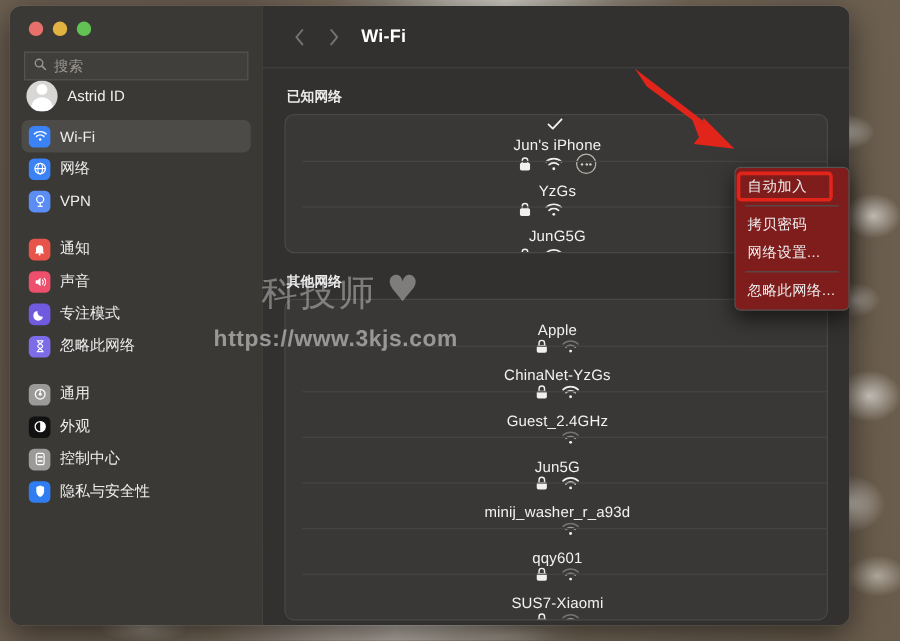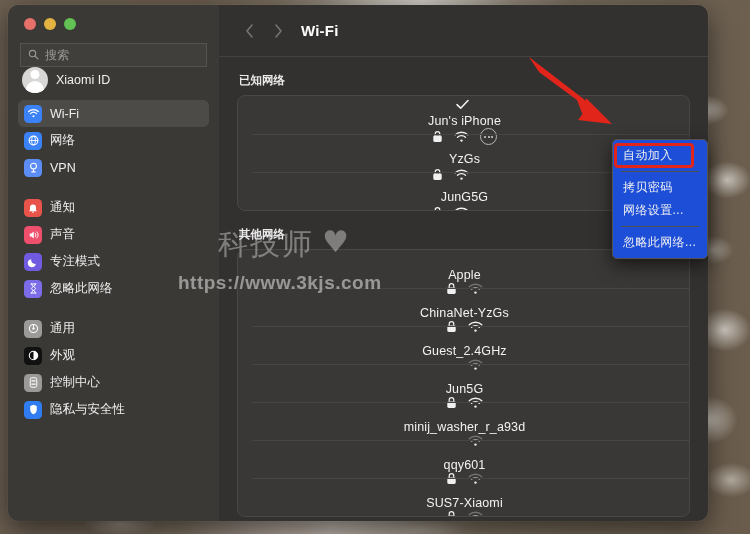--- a/index.html
+++ b/index.html
@@ -158,21 +158,21 @@
   #wm-url {
     left: 178px; top: 272px;
     font-size: 19px; font-weight: bold;
     color: rgba(240,240,240,.52);
     letter-spacing: .5px;
   }
 
   
   #ctx-menu {
     position: absolute; left: 612px; top: 139px; width: 96px;
-    background: #1d4ed8; border-radius: 5px;
+    background: #7f1d1d; border-radius: 5px;
     border: .5px solid #55534f;
     box-shadow: 0 6px 18px rgba(0,0,0,.6);
     padding: 4px 0; z-index: 30;
   }
   .ctx-item {
     font-size: 12px; color: #f0f0f0; padding: 3px 10px;
     white-space: nowrap; letter-spacing: .4px;
   }
   .ctx-sep { height: 1px; background: #545250; margin: 4px 8px; }
   #ctx-highlight {
@@ -205,21 +205,21 @@
         <svg width="11" height="11" viewBox="0 0 16 16">
           <circle cx="6.6" cy="6.6" r="4.6" fill="none" stroke="#9b9894" stroke-width="1.6"></circle>
           <line x1="10" y1="10" x2="14.4" y2="14.4" stroke="#9b9894" stroke-width="1.8" stroke-linecap="round"></line>
         </svg>
       </span>
       <span class="search-text">搜索</span>
     </div>
 
     <div class="apple-id-row">
       <div class="avatar"></div>
-      <span class="lbl">Xiaomi ID</span>
+      <span class="lbl">Astrid ID</span>
     </div>
 
     <div class="side-list">
 
       <div class="side-item selected">
         <span class="sicon" style="background:#3b82f6">
           <svg width="13" height="13" viewBox="0 0 16 16">
             <path d="M2 5.6a9 9 0 0 1 12 0" fill="none" stroke="#fff" stroke-width="1.5" stroke-linecap="round"></path>
             <path d="M4.2 8.2a5.6 5.6 0 0 1 7.6 0" fill="none" stroke="#fff" stroke-width="1.5" stroke-linecap="round"></path>
             <circle cx="8" cy="11.4" r="1.3" fill="#fff"></circle>

